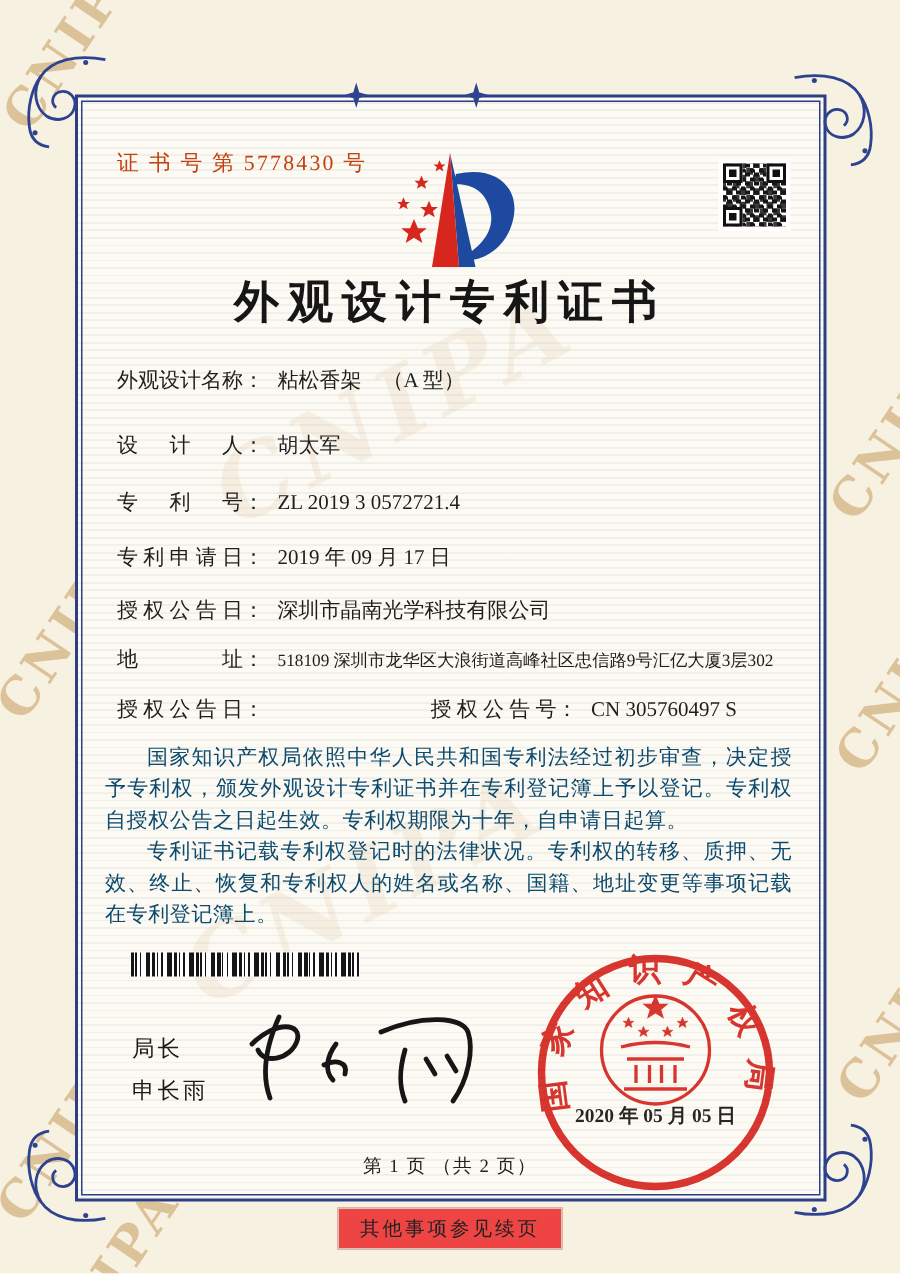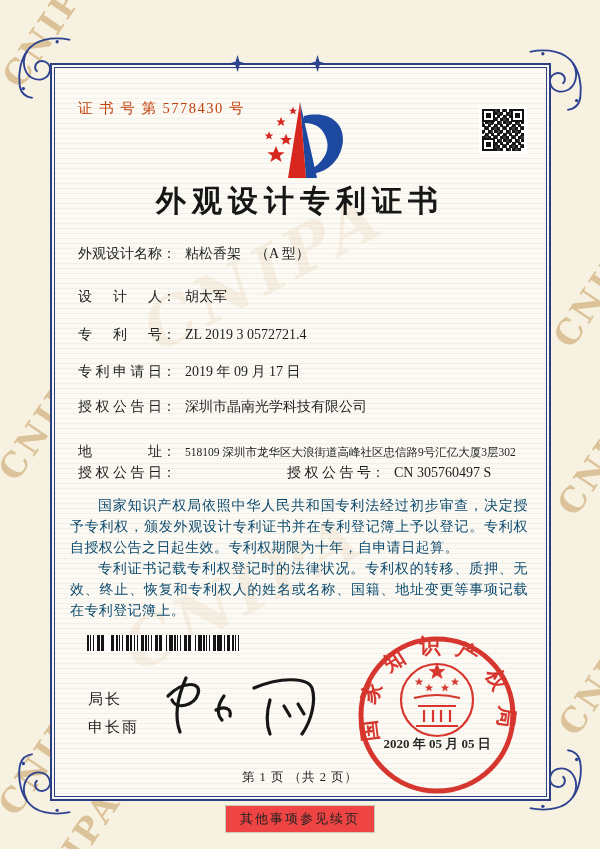--- a/index.html
+++ b/index.html
@@ -148,21 +148,21 @@
   <div class="field-row" style="left:78px;top:363px;">
     <span class="flabel">专利申请日</span>
       <span class="colon">：</span>
     <span class="fvalue">2019 年 09 月 17 日</span>
   </div>
   <div class="field-row" style="left:78px;top:398px;">
     <span class="flabel">授权公告日</span>
       <span class="colon">：</span>
     <span class="fvalue">深圳市晶南光学科技有限公司</span>
   </div>
-  <div class="field-row" style="left:78px;top:431px;margin-top:12px;">
+  <div class="field-row" style="left:78px;top:431px;">
     <span class="flabel">地址</span>
       <span class="colon">：</span>
     <span class="fvalue small">518109 深圳市龙华区大浪街道高峰社区忠信路9号汇亿大厦3层302</span>
   </div>
   <div class="field-row" style="left:78px;top:464px;">
     <span class="flabel">授权公告日</span>
       <span class="colon">：</span>
   </div>
   <div class="field-row" style="left:287px;top:464px;">
     <span class="flabel">授权公告号</span>

